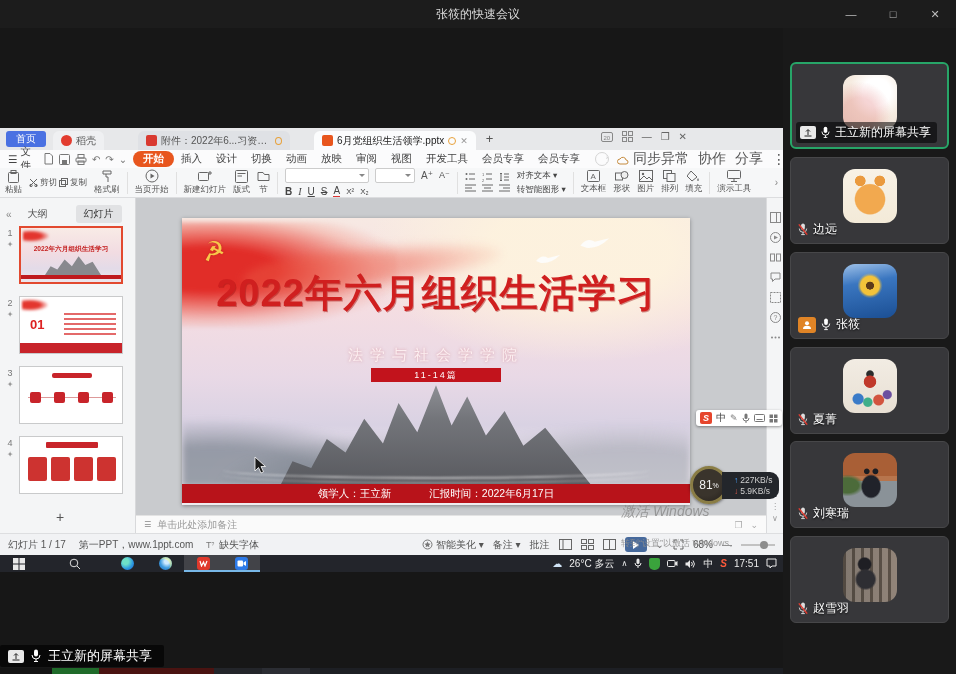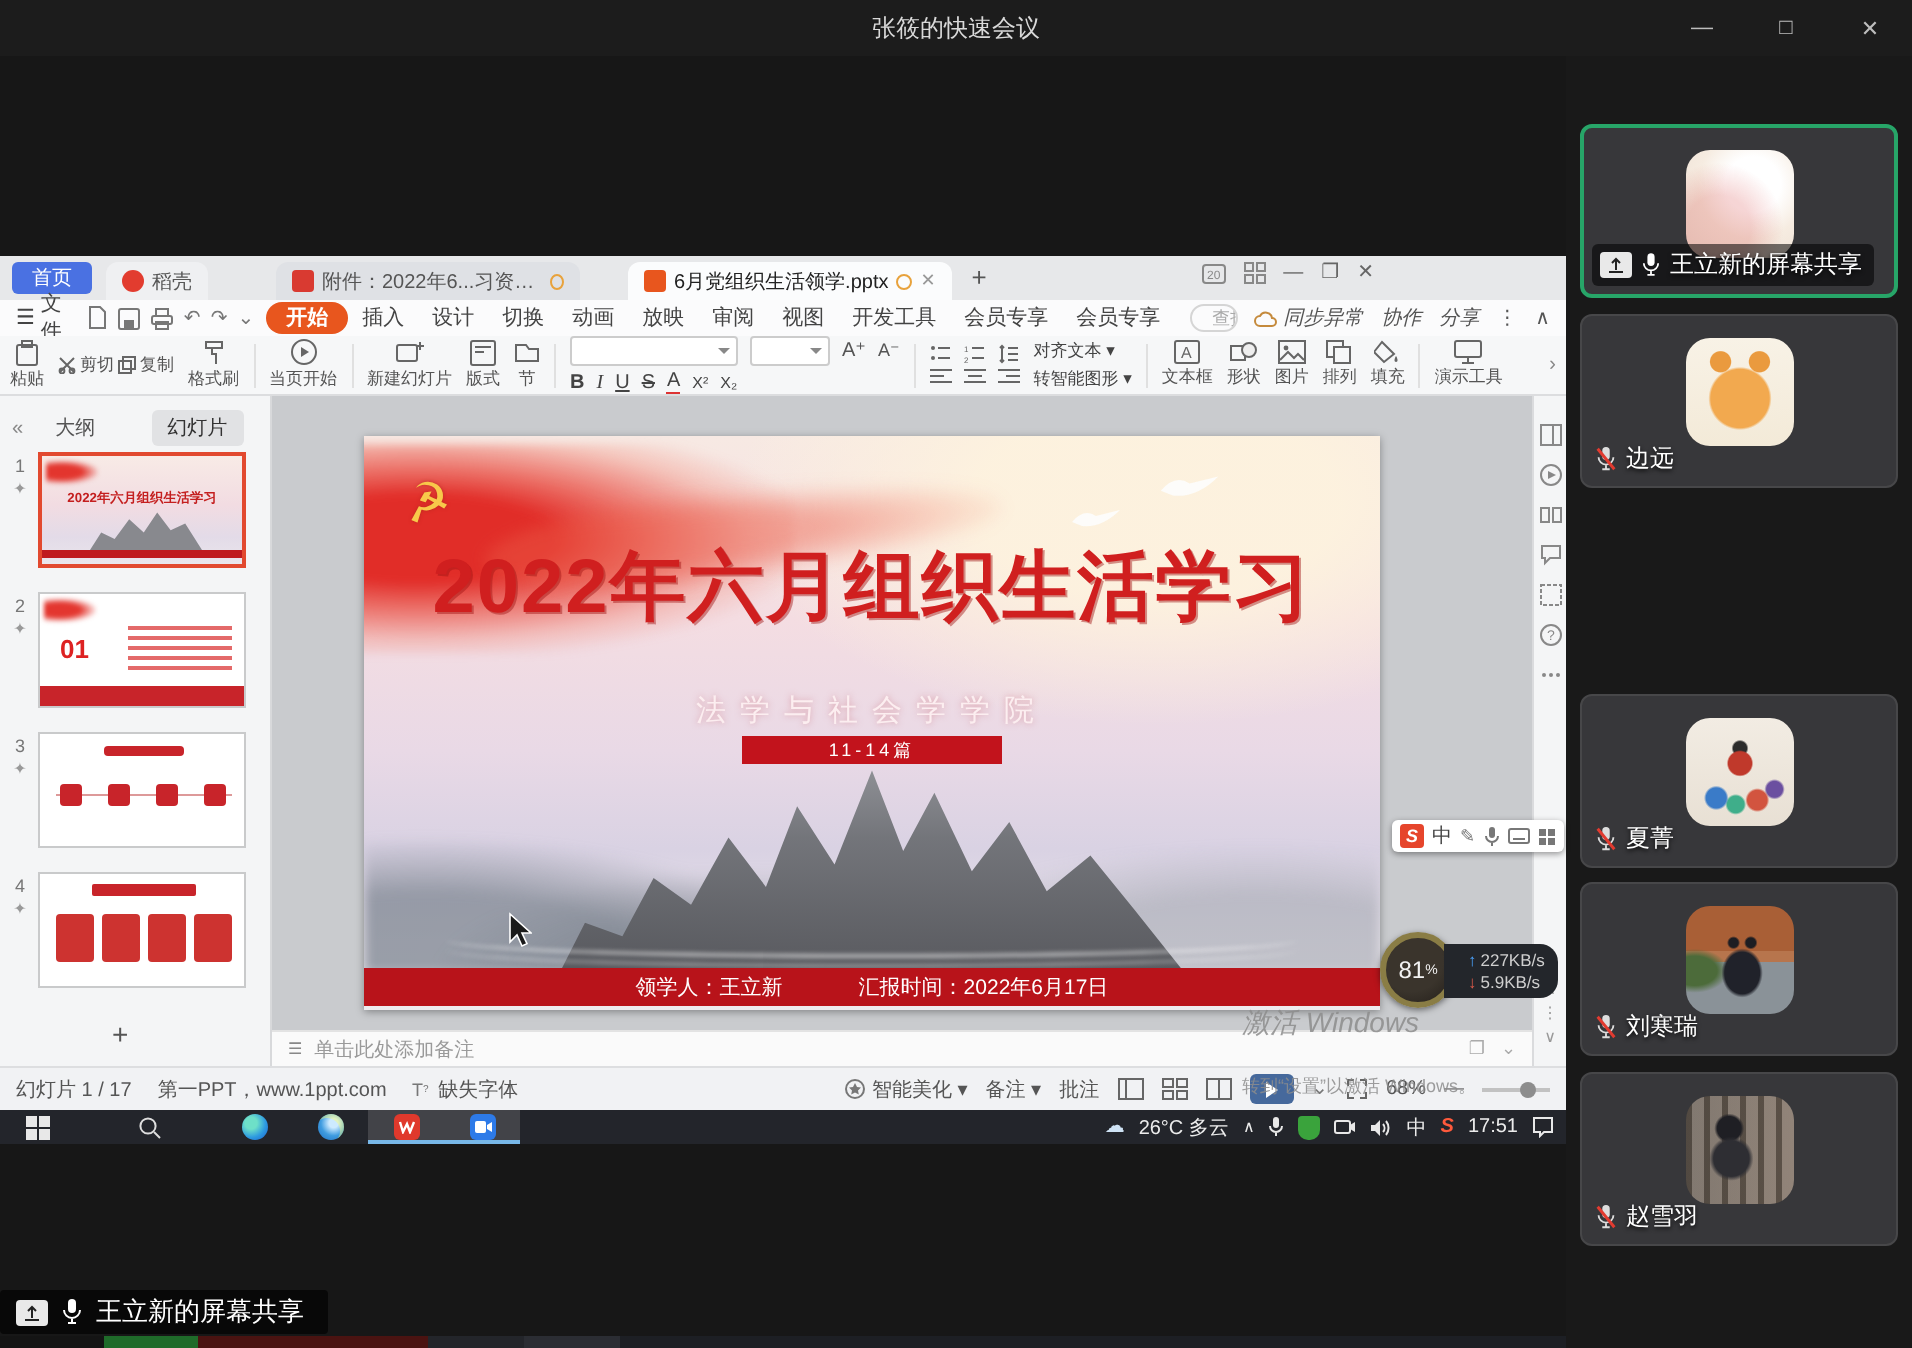--- a/index.html
+++ b/index.html
@@ -35,21 +35,21 @@
   .wps-winctl { position:absolute; right:163px; top:3px; display:flex; gap:9px; align-items:center; color:#666; font-size:10px; }
 
   .menubar { position:absolute; left:0; top:22px; width:783px; height:18px; background:#fbfbfc;
     display:flex; align-items:center; font-size:10.5px; color:#444; }
   .menu-file { display:flex; align-items:center; gap:3px; padding:0 6px 0 8px; }
   .quick-icons { display:flex; align-items:center; gap:5px; padding:0 6px; color:#777; font-size:10px; }
   .menu-item { padding:1px 7px; white-space:nowrap; }
   .menu-item.active { background:#e8561e; color:#fff; border-radius:9px; font-weight:bold; padding:1px 10px; }
   .menu-search { display:flex; align-items:center; gap:4px; width:92px; height:14px; border:1px solid #d5d5d5;
     border-radius:8px; margin:0 8px; padding:0 6px; color:#aaa; font-size:9px; white-space:nowrap; overflow:hidden; }
-  .menu-right { display:flex; align-items:center; gap:9px; margin-left:auto; padding-right:8px; font-size:10px; color:#555; white-space:nowrap;font-style:italic; }
+  .menu-right { display:flex; align-items:center; gap:9px; margin-left:auto; padding-right:8px; font-size:14px; color:#555; white-space:nowrap; }
 
   .toolbar { position:absolute; left:0; top:40px; width:783px; height:30px; background:#f6f7f8;
     border-bottom:1px solid #dcdddf; display:flex; align-items:center; gap:7px; padding:0 5px; overflow:hidden; }
   .tool { display:flex; flex-direction:column; align-items:center; gap:1px; color:#555; font-size:8.5px; white-space:nowrap; }
   .tool-pair { display:flex; gap:2px; font-size:8.5px; color:#555; }
   .tool-pair span { display:flex; align-items:center; gap:2px; }
   .tb-sep { width:1px; height:22px; background:#e0e0e0; flex:none; }
   .combo { width:84px; height:15px; background:#fff; border:1px solid #ccc; border-radius:2px; position:relative; }
   .combo.small { width:40px; }
   .combo::after { content:""; position:absolute; right:3px; top:5px; border:3px solid transparent; border-top-color:#888; }
@@ -836,20 +836,36 @@
       <span class="pname">
         <svg width="10" height="13" viewBox="0 0 10 14">
             <rect x="3" y="0.5" width="4" height="7" rx="2" fill="#ddd"></rect>
             <path d="M1 6a4 4 0 0 0 8 0M5 10v2.5M3 12.5h4" fill="none" stroke="#ddd"></path>
             <line x1="0.5" y1="1.5" x2="9.5" y2="12.5" stroke="#e23b30" stroke-width="1.6"></line>
           </svg>
         <span>边远</span>
       </span>
     </div>
 
+    <div class="ptile" style="top:224px">
+      <span class="avatar av3"></span>
+      <span class="pname">
+        <span class="host-badge">
+          <svg width="10" height="10" viewBox="0 0 10 10">
+              <circle cx="5" cy="3.2" r="2" fill="#fff"></circle>
+              <path d="M1 9a4 3.2 0 0 1 8 0z" fill="#fff"></path>
+            </svg>
+        </span>
+        <svg width="10" height="13" viewBox="0 0 10 14">
+            <rect x="3" y="0.5" width="4" height="7" rx="2" fill="#fff"></rect>
+            <path d="M1 6a4 4 0 0 0 8 0M5 10v2.5M3 12.5h4" fill="none" stroke="#fff"></path>
+          </svg>
+        <span>张筱</span>
+      </span>
+    </div>
 
     <div class="ptile" style="top:319px">
       <span class="avatar av4"></span>
       <span class="pname">
         <svg width="10" height="13" viewBox="0 0 10 14">
             <rect x="3" y="0.5" width="4" height="7" rx="2" fill="#ddd"></rect>
             <path d="M1 6a4 4 0 0 0 8 0M5 10v2.5M3 12.5h4" fill="none" stroke="#ddd"></path>
             <line x1="0.5" y1="1.5" x2="9.5" y2="12.5" stroke="#e23b30" stroke-width="1.6"></line>
           </svg>
         <span>夏菁</span>

